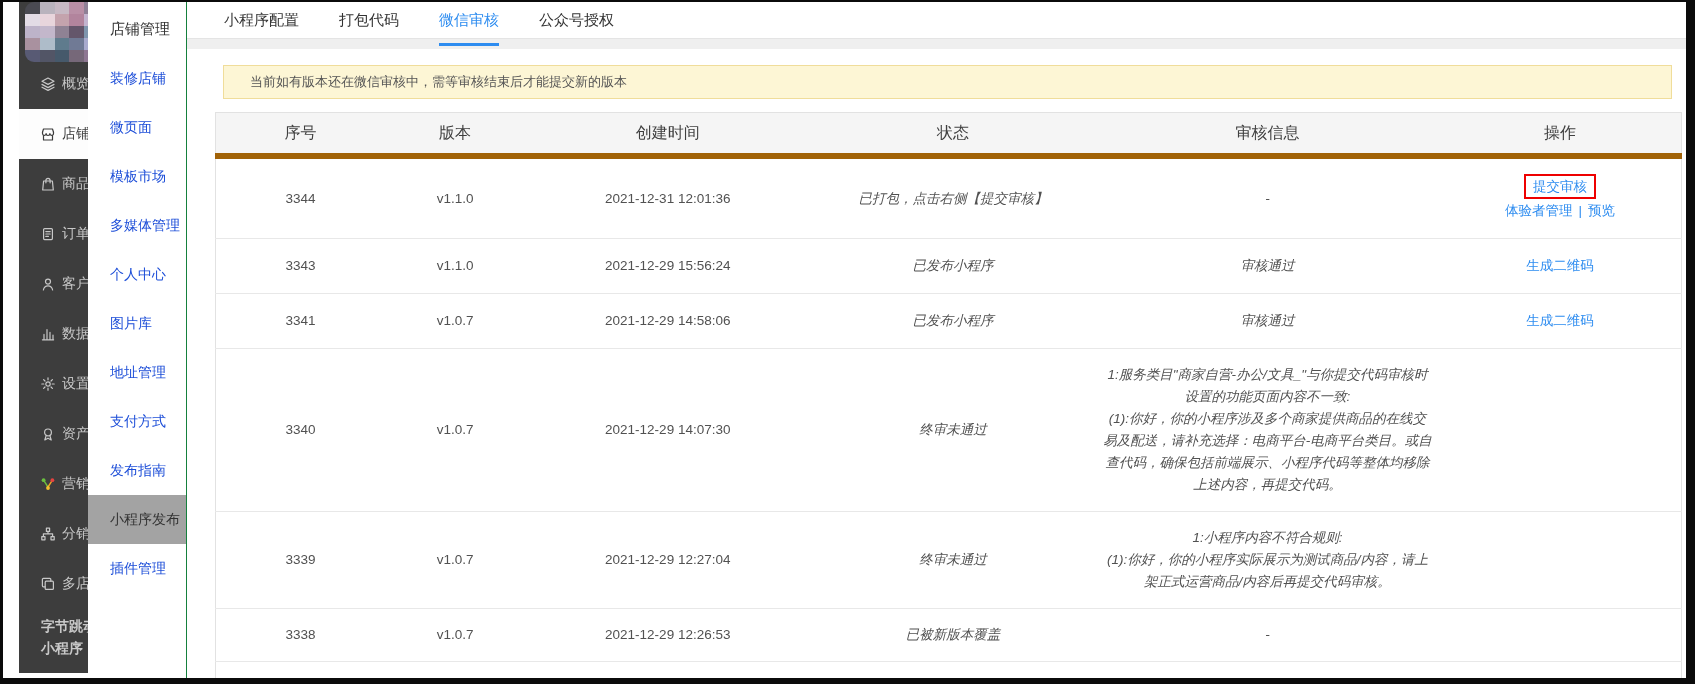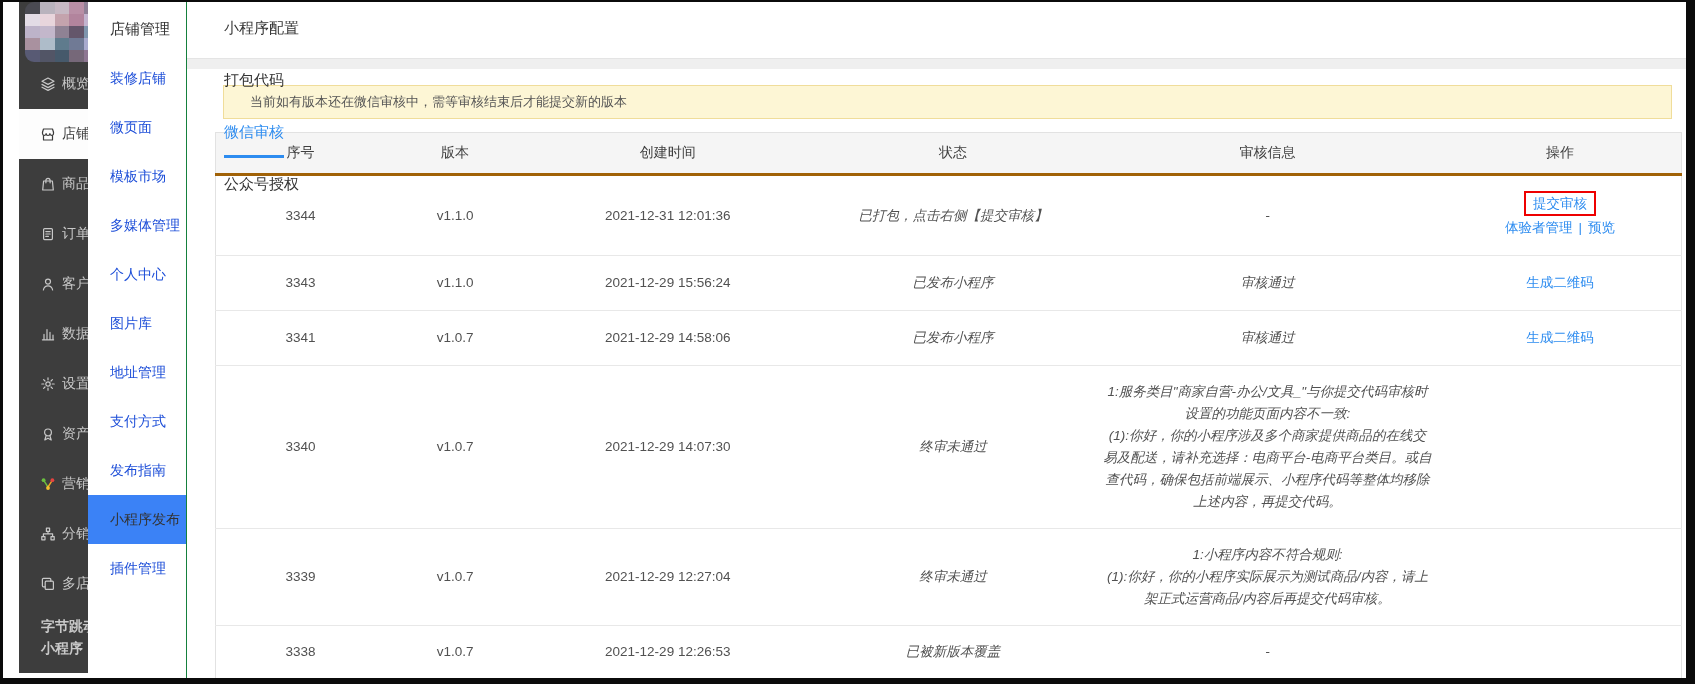--- a/index.html
+++ b/index.html
@@ -25,40 +25,40 @@
   .pitem.two{padding-left:22px;line-height:22px;height:56px;align-items:flex-start;
              padding-top:6px;}
   .pitem.two .plabel{width:60px;white-space:normal;font-weight:bold;}
 
   
   .ssidebar{position:absolute;left:85px;top:0;bottom:0;width:98px;background:#fff;
             border-right:1px solid #15803d;}
   .stitle{height:52px;line-height:54px;padding-left:22px;font-size:15px;color:#333;}
   .sitem{height:49px;line-height:49px;padding-left:22px;font-size:14px;color:#1d4ed8;
          cursor:pointer;}
-  .sitem.sel{background:#3b82f6;color:#333;}
+  .sitem.sel{background:#a3a3a3;color:#333;}
 
   
   .content{position:absolute;left:184px;top:0;right:0;bottom:0;background:#fff;}
-  .tabbar{height:56px;display:flex;align-items:flex-start;padding-left:37px;
-          background:#fff;flex-direction:column;}
+  .tabbar{height:36px;display:flex;align-items:center;padding-left:37px;
+          background:#fff;}
   .tab{position:relative;line-height:52px;font-size:15px;color:#333;margin-right:40px;
        cursor:pointer;white-space:nowrap;}
   .tab.active{color:#2d8cf0;}
   .tab.active::after{content:"";position:absolute;left:50%;transform:translateX(-50%);
        bottom:0;width:60px;height:3px;background:#2d8cf0;}
   .grayband{height:10px;background:#efefef;border-top:1px solid #e4e4e4;}
   .panel{padding:16px 4px 0 28px;}
   .notice{margin:0 10px 13px 8px;height:32px;line-height:32px;background:#fdf6d5;
           border:1px solid #f0dd9a;color:#555;font-size:13px;padding-left:26px;}
 
   table{width:100%;border-collapse:collapse;table-layout:fixed;
         border:1px solid #e2e2e2;}
-  th{height:38px;background:#f5f5f5;font-weight:400;font-size:14px;color:#3f3f3f;
-     border-bottom:3px solid #a16207;}
+  th{height:38px;background:#f5f5f5;font-weight:400;font-size:16px;color:#3f3f3f;
+     border-bottom:6px solid #a16207;}
   td{text-align:center;padding:15px 4px;font-size:13.5px;color:#515151;
      border-bottom:1px solid #e8e8e8;line-height:22px;}
   td.pre{white-space:pre-line;font-style:italic;}
   tr:last-child td{border-bottom:none;}
   .op-line{line-height:24px;}
   .op-link{color:#2d8cf0;cursor:pointer;text-decoration:none;font-size:13.5px;text-align:center;}
   .op-link.boxed{border:2px solid #ee0000;padding:1px 7px;display:inline-block;
                  line-height:19px;}
   .op-sep{color:#2d8cf0;margin:0 6px;}
 </style>

